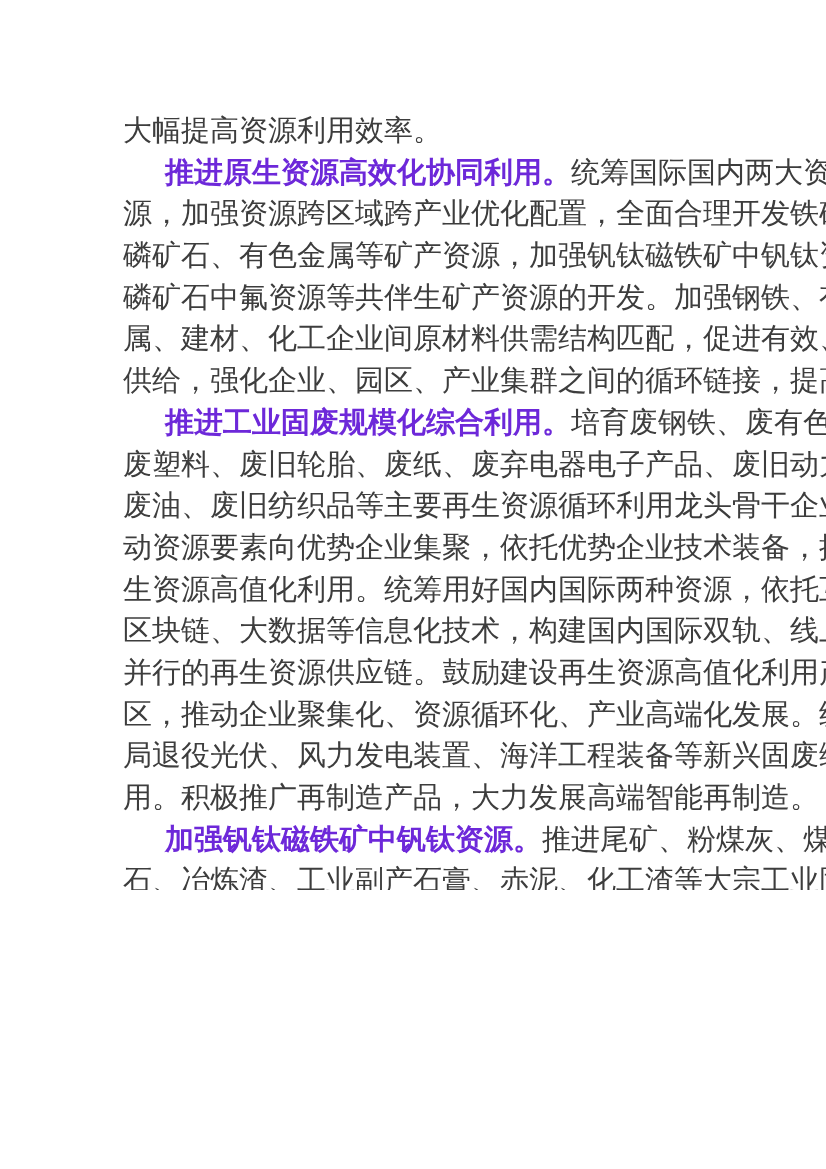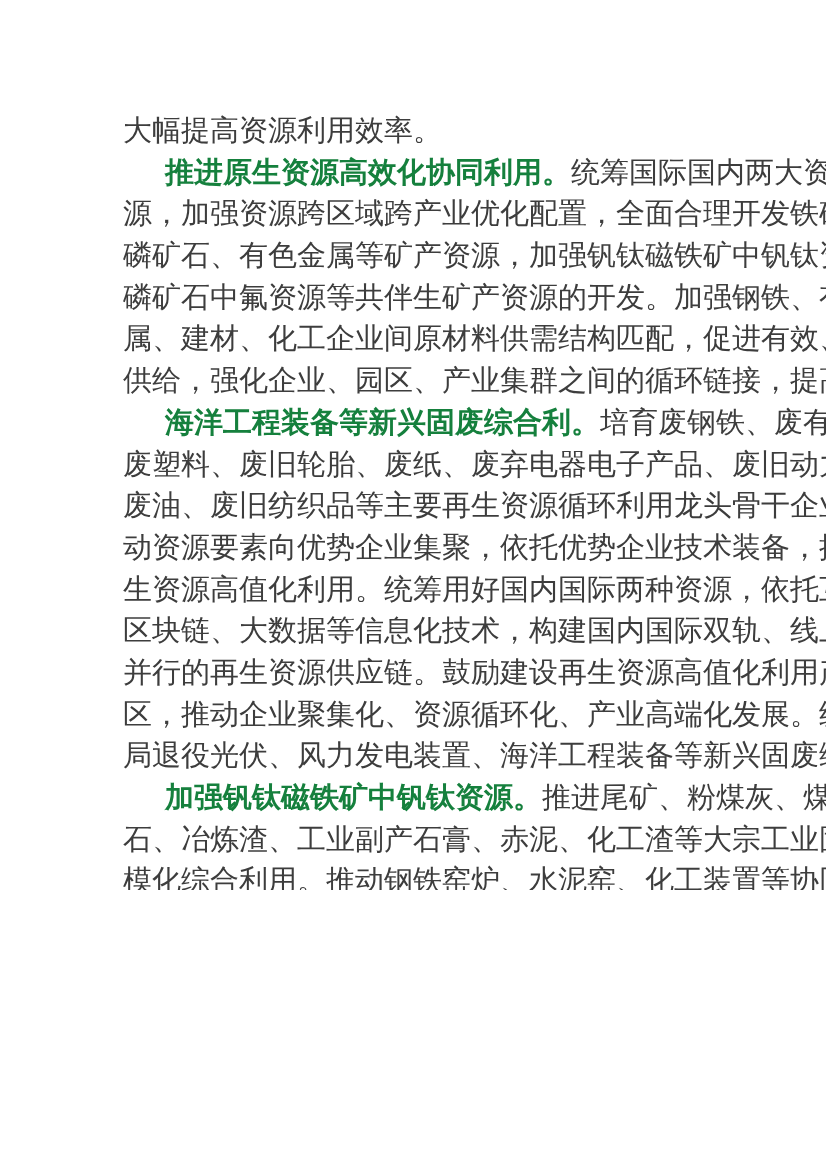--- a/index.html
+++ b/index.html
@@ -33,21 +33,21 @@
     white-space: nowrap;
   }
   .line--end {
     text-align-last: left;
   }
   .line--indent {
     text-indent: 42px;
   }
   .para-heading {
     font-weight: 700;
-    color: #15803d;
+    color: #6d28d9;
   }
   .page-number {
     position: absolute;
     top: 1082px;
     left: 0;
     width: 100%;
     text-align: center;
     font-size: 15px;
     color: #4a4a4a;
     font-family: "Liberation Serif", "DejaVu Serif", serif;
@@ -67,29 +67,30 @@
     <div>
       <div class="line line--indent"><span class="para-heading">推进原生资源高效化协同利用。</span><span>统筹国际国内两大资源来</span></div>
       <div class="line">源，加强资源跨区域跨产业优化配置，全面合理开发铁矿石、</div>
       <div class="line">磷矿石、有色金属等矿产资源，加强钒钛磁铁矿中钒钛资源、</div>
       <div class="line">磷矿石中氟资源等共伴生矿产资源的开发。加强钢铁、有色金</div>
       <div class="line">属、建材、化工企业间原材料供需结构匹配，促进有效、协同</div>
       <div class="line">供给，强化企业、园区、产业集群之间的循环链接，提高资源</div>
     </div>
 
     <div>
-      <div class="line line--indent"><span class="para-heading">海洋工程装备等新兴固废综合利。</span><span>培育废钢铁、废有色金属、</span></div>
+      <div class="line line--indent"><span class="para-heading">推进工业固废规模化综合利用。</span><span>培育废钢铁、废有色金属、</span></div>
       <div class="line">废塑料、废旧轮胎、废纸、废弃电器电子产品、废旧动力电池、</div>
       <div class="line">废油、废旧纺织品等主要再生资源循环利用龙头骨干企业，推</div>
       <div class="line">动资源要素向优势企业集聚，依托优势企业技术装备，推动再</div>
       <div class="line">生资源高值化利用。统筹用好国内国际两种资源，依托互联网、</div>
       <div class="line">区块链、大数据等信息化技术，构建国内国际双轨、线上线下</div>
       <div class="line">并行的再生资源供应链。鼓励建设再生资源高值化利用产业园</div>
       <div class="line">区，推动企业聚集化、资源循环化、产业高端化发展。统筹布</div>
       <div class="line">局退役光伏、风力发电装置、海洋工程装备等新兴固废综合利</div>
+      <div class="line line--end">用。积极推广再制造产品，大力发展高端智能再制造。</div>
     </div>
 
     <div>
       <div class="line line--indent"><span class="para-heading">加强钒钛磁铁矿中钒钛资源。</span><span>推进尾矿、粉煤灰、煤矸</span></div>
       <div class="line">石、冶炼渣、工业副产石膏、赤泥、化工渣等大宗工业固废规</div>
       <div class="line">模化综合利用。推动钢铁窑炉、水泥窑、化工装置等协同处置</div>
       <div class="line">固废。以工业资源综合利用基地为依托，在固废集中产生区、</div>
       <div class="line">煤炭主产区、基础原材料产业集聚区探索建立基于区域特点的</div>
     </div>
 

